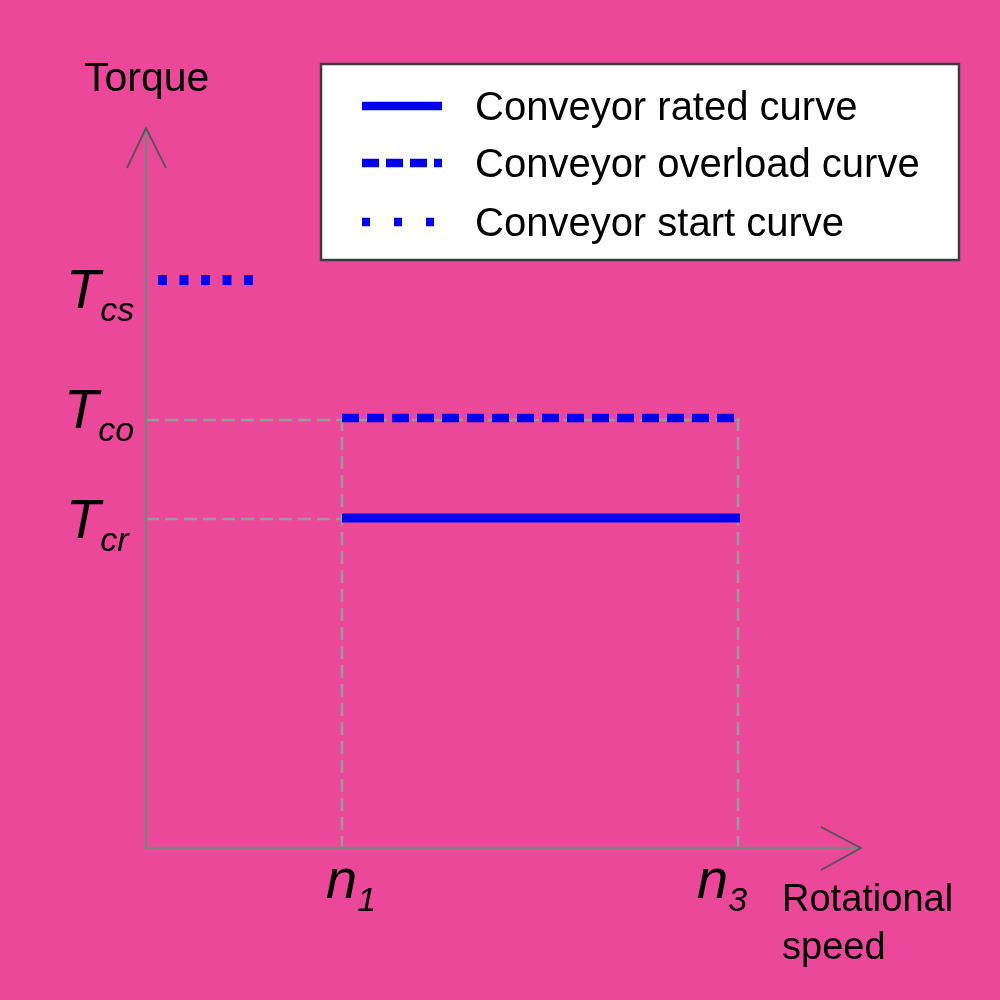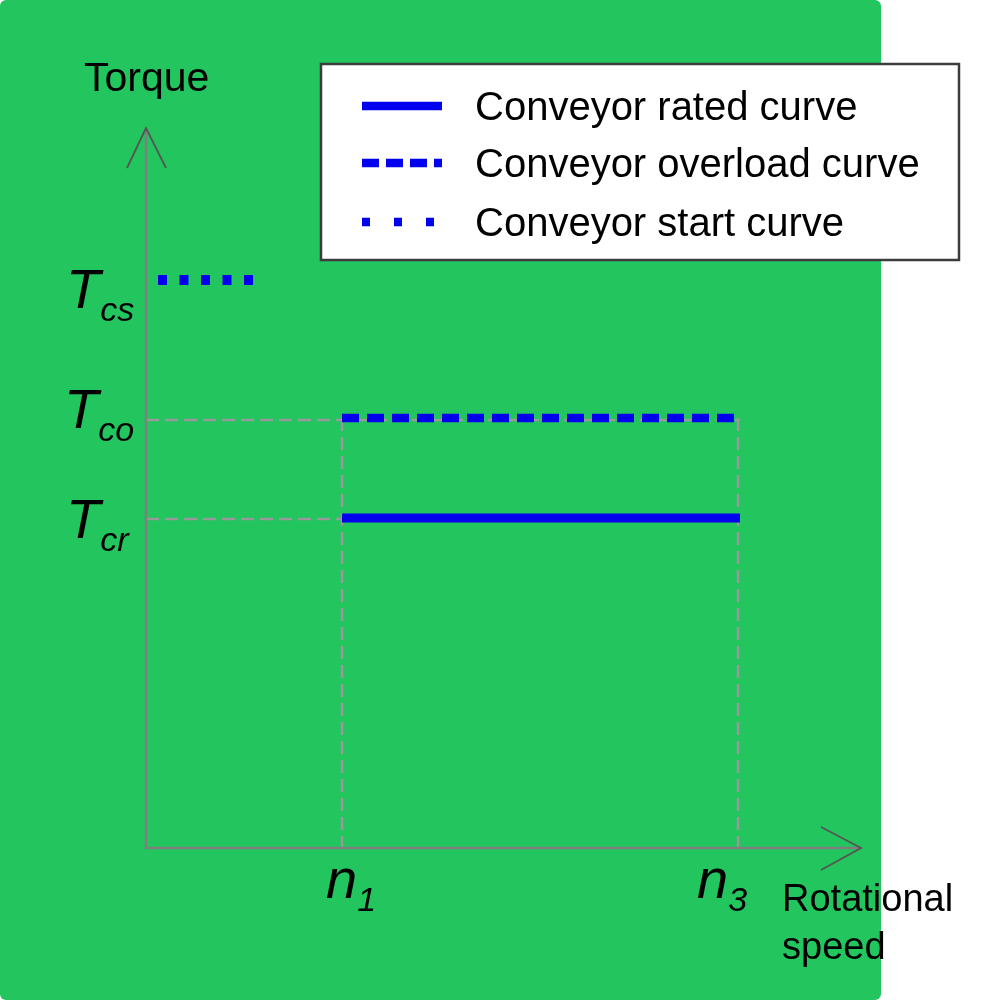--- a/index.html
+++ b/index.html
@@ -2,25 +2,24 @@
 <html><head>
 <meta charset="utf-8">
 <style>
   html, body {
     margin: 0;
     padding: 0;
     background: #ffffff;
   }
   #canvas {
     position: relative;
-    width: 881px;
+    width: 1000px;
     height: 1000px;
-    background: #22c55e;
+    background: #ec4899;
     font-family: "Liberation Sans", "DejaVu Sans", sans-serif;
-    border-radius: 6px;
   }
   svg text {
     font-family: "Liberation Sans", "DejaVu Sans", sans-serif;
     fill: #000000;
   }
   .axis-title {
     font-size: 41px;
   }
   .axis-title-small {
     font-size: 38px;

